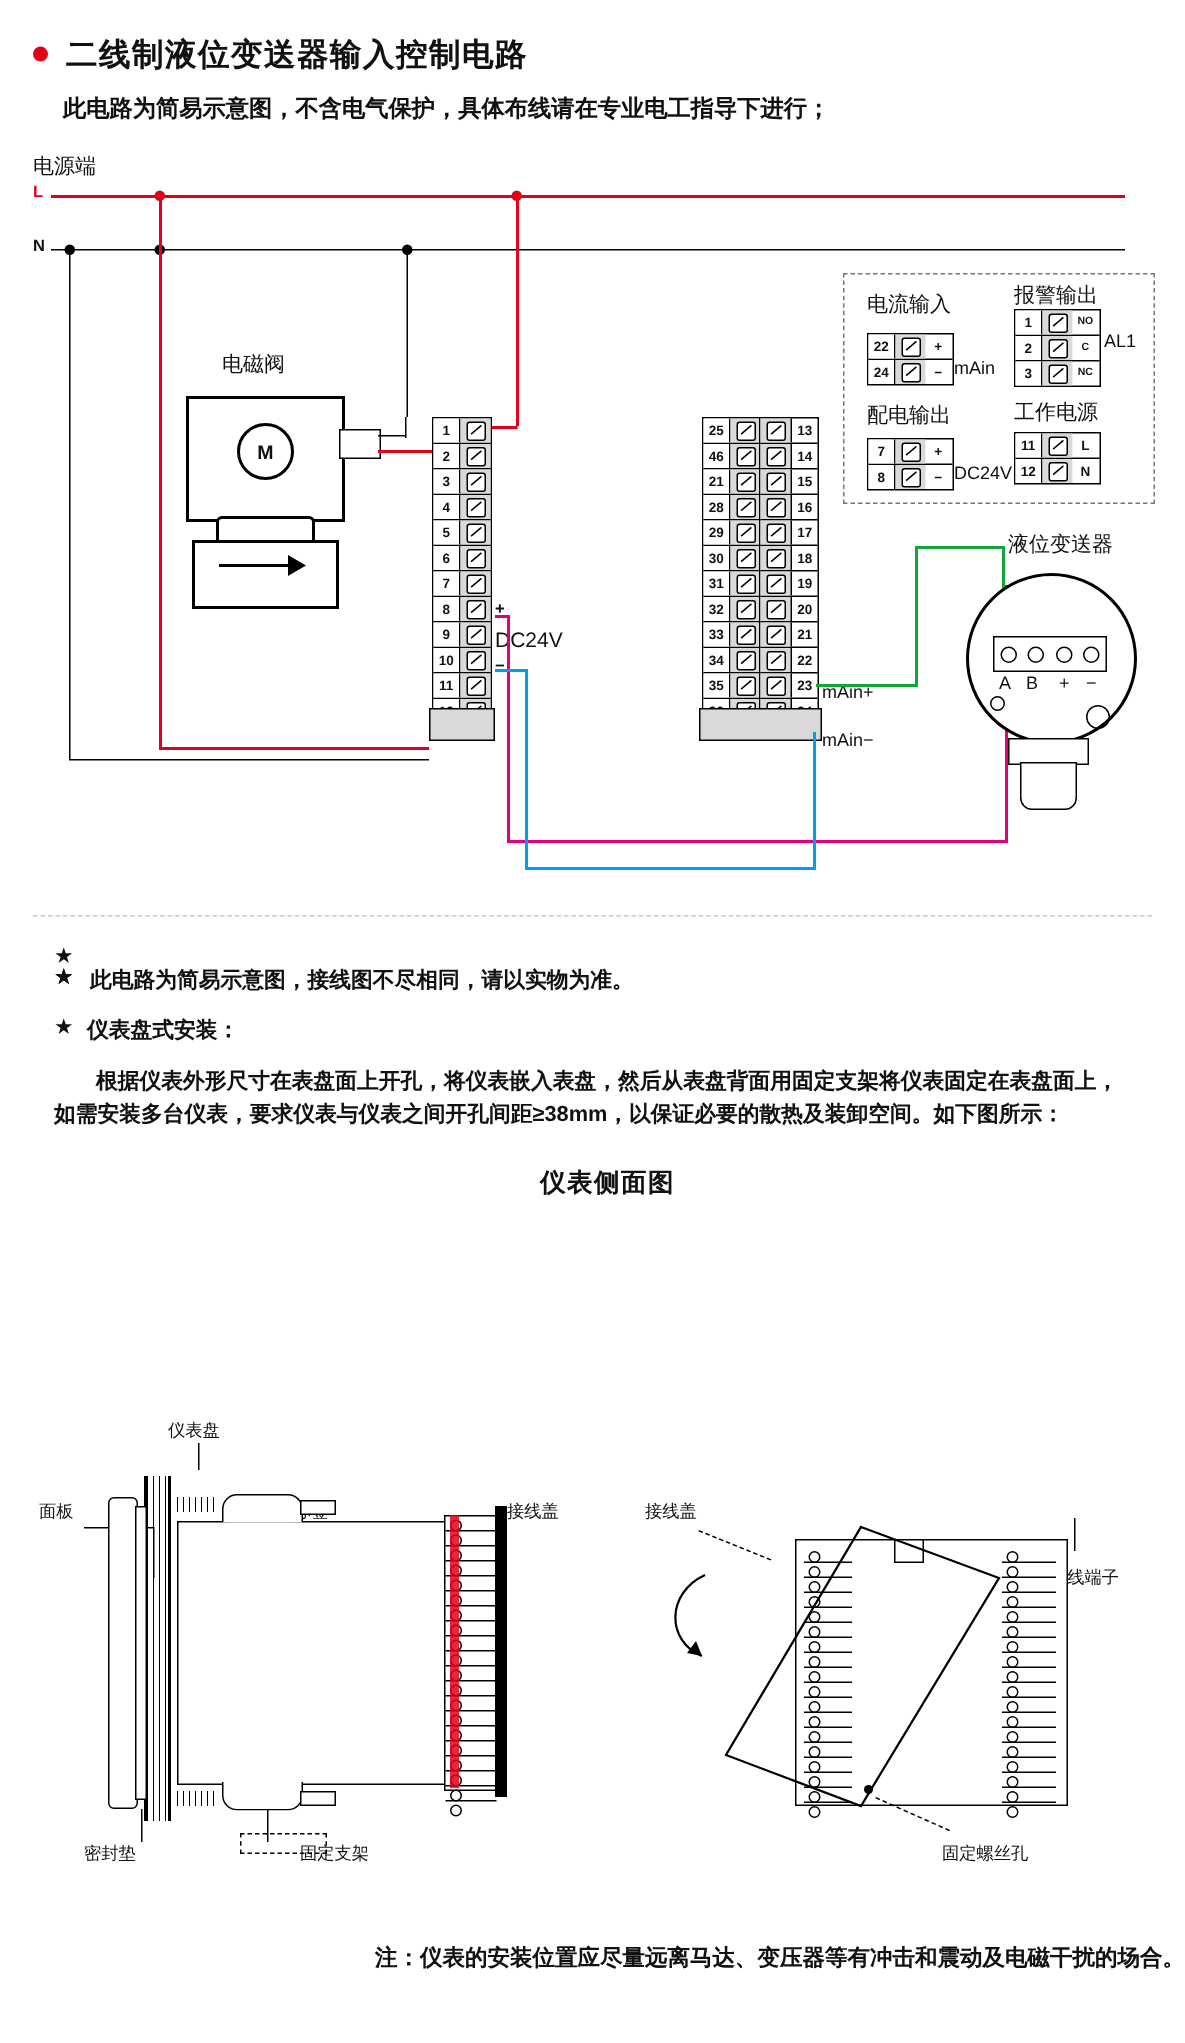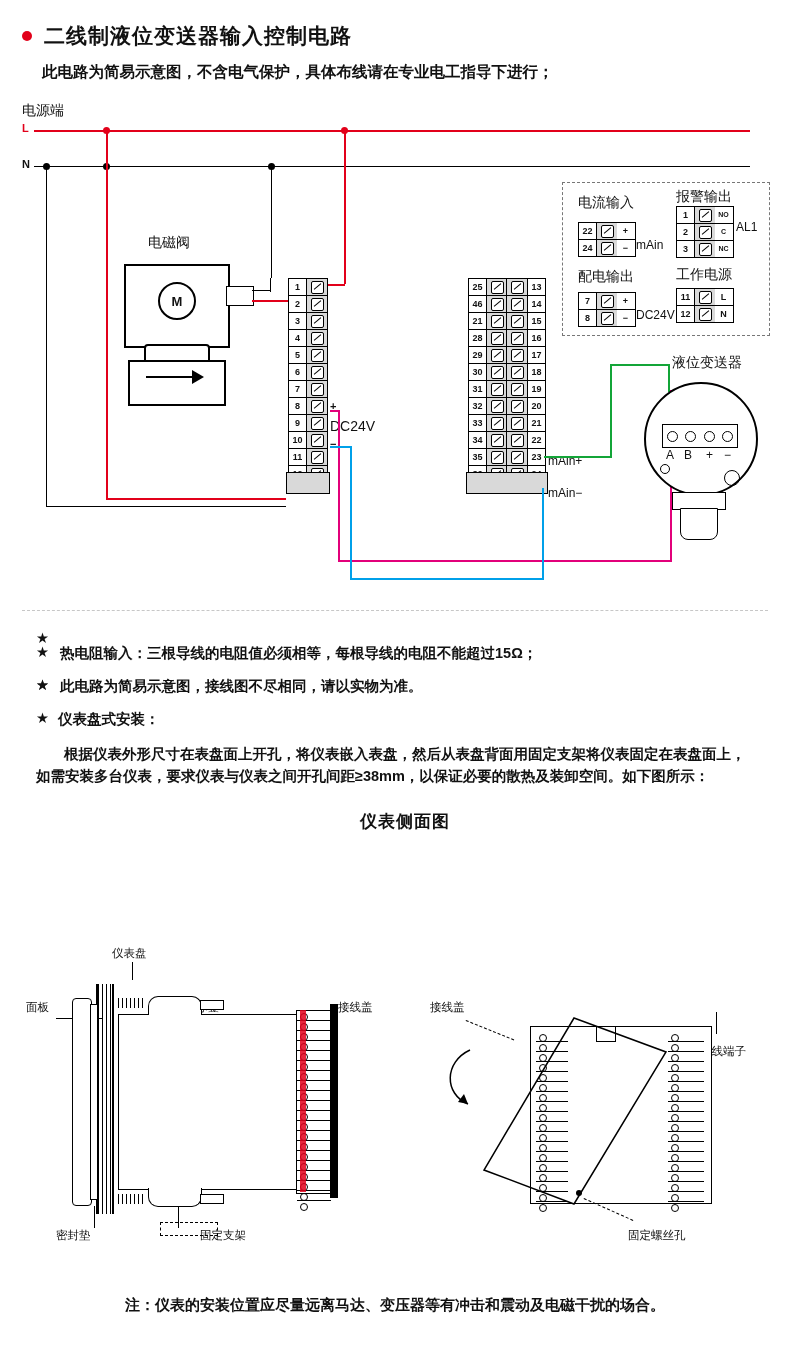--- a/index.html
+++ b/index.html
@@ -72,21 +72,21 @@
 
   .panel{position:absolute;border:1.5px solid #000;background:#fff;}
   .hatch{position:absolute;background:
      repeating-linear-gradient(90deg,#000 0 1px,transparent 1px 4px);}
   .term-strip{position:absolute;border:1.5px solid #000;background:#fff;}
   .term-cell{height:9px;border-bottom:1px solid #000;position:relative;}
   .term-cell:last-child{border-bottom:none;}
   .term-cell:after{content:"";position:absolute;left:3px;top:1.5px;width:6px;height:6px;border:1px solid #000;border-radius:50%;}
   .red-strip{position:absolute;background:#e2001a;}
 
-  #footnote{position:absolute;left:0;top:1296px;width:790px;text-align:center;font-size:15px;font-weight:bold;color:#111;}
+  #footnote{position:absolute;left:0;top:1296px;width:790px;text-align:right;font-size:15px;font-weight:bold;color:#111;}
 </style>
 </head>
 <body>
 
 <div class="abs" id="title-row">
   <span id="title-bullet"></span>
   <span id="main-title">二线制液位变送器输入控制电路</span>
 </div>
 <div class="abs" id="subtitle">此电路为简易示意图，不含电气保护，具体布线请在专业电工指导下进行；</div>
 
@@ -481,21 +481,21 @@
   <div class="abs" style="left:724px;top:374px;width:14px;height:14px;border:1px solid #000;border-radius:50%;"></div>
   <div class="abs" style="left:672px;top:396px;width:52px;height:16px;border:1.5px solid #000;background:#fff;"></div>
   <div class="abs" style="left:680px;top:412px;width:36px;height:30px;border:1.5px solid #000;background:#fff;border-radius:0 0 8px 8px;"></div>
 
 </div>
 
 <div class="hdash" style="top:610px;"></div>
 
 <div class="abs" id="notes">
   <div class="note"><span class="star">★</span></div>
-  <div class="note"><span class="star">★</span><span>热电阻输入：三根导线的电阻值必须相等，每根导线的电阻不能超过15Ω；</span></div>
+  <div class="note"><span class="star">★</span></div>
   <div class="note"><span class="star">★</span></div>
   <div class="note"><span class="star">★</span><span>此电路为简易示意图，接线图不尽相同，请以实物为准。</span></div>
   <div class="note" style="padding-left:36px;"><span class="star" style="left:36px;">★</span><span style="padding-left:22px;">仪表盘式安装：</span></div>
 
   <div id="para">根据仪表外形尺寸在表盘面上开孔，将仪表嵌入表盘，然后从表盘背面用固定支架将仪表固定在表盘面上，如需安装多台仪表，要求仪表与仪表之间开孔间距≥38mm，以保证必要的散热及装卸空间。如下图所示：</div>
   <div id="fig-title">仪表侧面图</div>
 </div>
 
 <div class="abs" id="figure">
 

